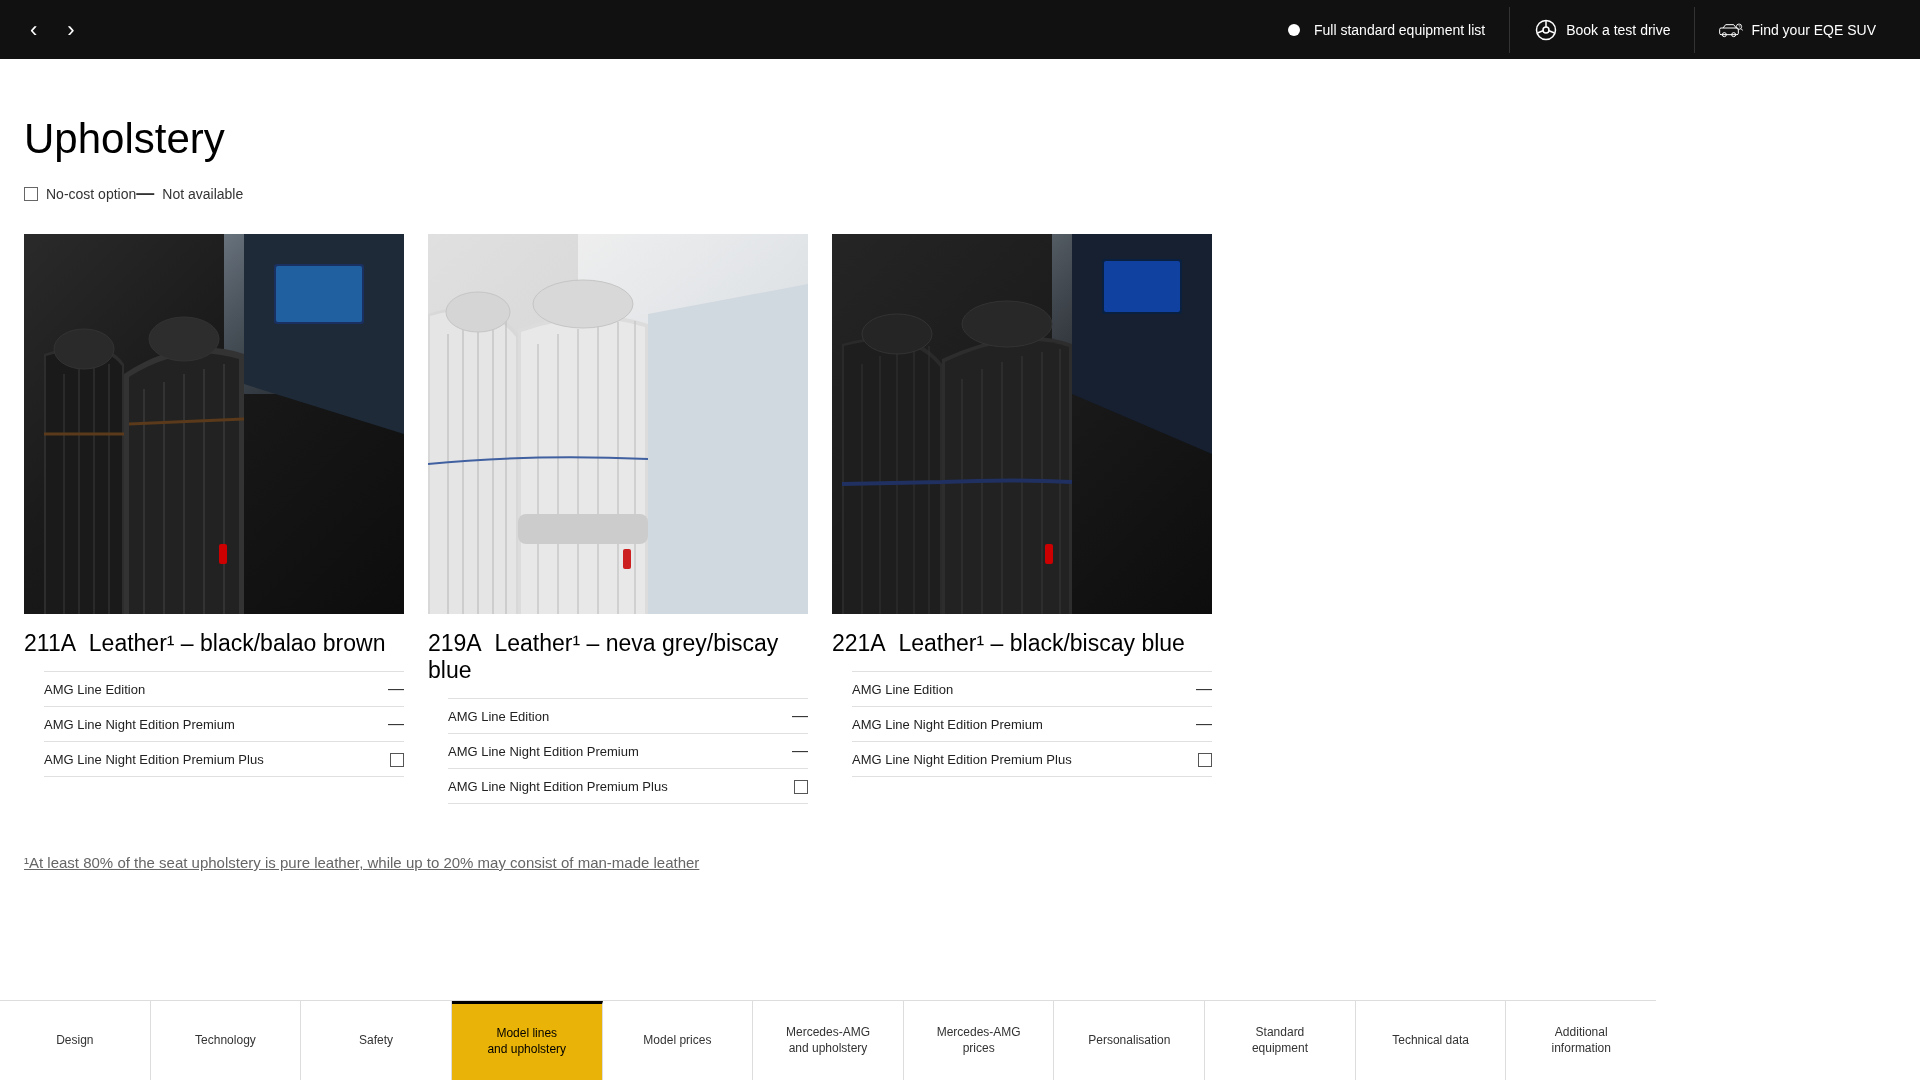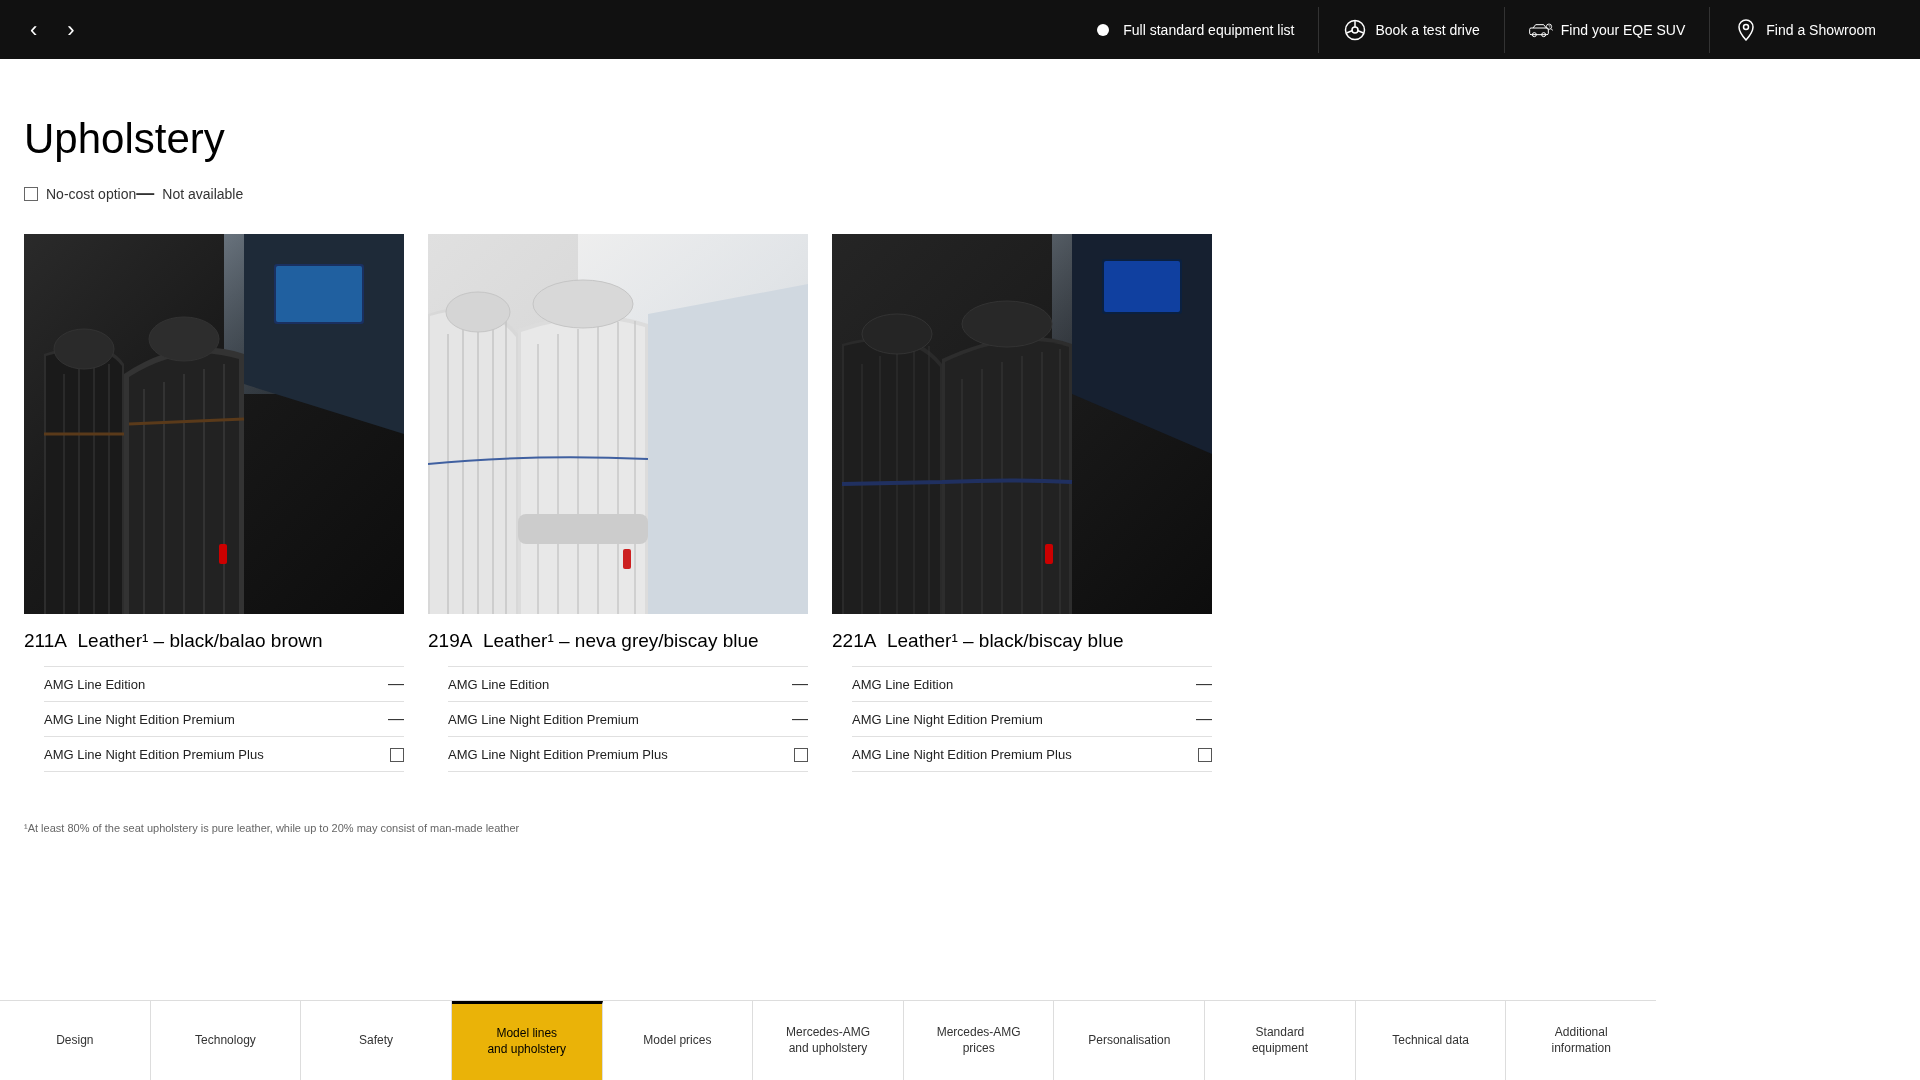--- a/index.html
+++ b/index.html
@@ -120,21 +120,21 @@
       background: linear-gradient(135deg, #1a1a1a 0%, #2d2d2d 30%, #3a3a3a 50%, #1a1a1a 70%, #111 100%);
     }
     .card-image-2 {
       background: linear-gradient(135deg, #c8c8c8 0%, #e0e0e0 30%, #f0f0f0 50%, #d5d5d5 70%, #b0b0b0 100%);
     }
     .card-image-3 {
       background: linear-gradient(135deg, #2a2a2a 0%, #3d3d3d 30%, #4a4a4a 50%, #252525 70%, #1a1a1a 100%);
     }
 
     .card-title {
-      font-size: 19px;
+      font-size: 23px;
       font-weight: 500;
       margin-bottom: 14px;
       color: #000;
     }
     .card-rows {
       width: 100%;
     }
     .card-row {
       display: flex;
       align-items: center;
@@ -159,24 +159,25 @@
       width: 14px;
       height: 14px;
       border: 1px solid #555;
       display: inline-block;
       vertical-align: middle;
       background: #fff;
     }
 
     
     .footnote {
-      font-size: 11px;
+      font-size: 15px;
       color: #666;
       padding: 10px 0 30px;
       max-width: 900px;
+      text-decoration: underline;
     }
 
     
     .bottom-nav {
       position: fixed;
       bottom: 0;
       left: 0;
       width: 1656px;
       height: 80px;
       background: #fff;
@@ -244,29 +245,20 @@
           <path d="M6 8L10 3H22L26 8" stroke="white" stroke-width="1.5"></path>
           <circle cx="8" cy="18" r="3" stroke="white" stroke-width="1.5"></circle>
           <circle cx="22" cy="18" r="3" stroke="white" stroke-width="1.5"></circle>
           <circle cx="30" cy="6" r="4" stroke="white" stroke-width="1.3"></circle>
           <line x1="33" y1="9" x2="36" y2="12" stroke="white" stroke-width="1.5"></line>
           <text x="29" y="8" fill="white" font-size="6">?</text>
         </svg>
       </div>
       <span>Find your EQE SUV</span>
     </div>
-    <div class="nav-action-item">
-      <div class="nav-icon">
-        <svg width="18" height="22" viewBox="0 0 18 22" fill="none" xmlns="http://www.w3.org/2000/svg">
-          <path d="M9 1C5.13 1 2 4.13 2 8C2 13.25 9 21 9 21C9 21 16 13.25 16 8C16 4.13 12.87 1 9 1Z" stroke="white" stroke-width="1.5"></path>
-          <circle cx="9" cy="8" r="2.5" stroke="white" stroke-width="1.5"></circle>
-        </svg>
-      </div>
-      <span>Find a Showroom</span>
-    </div>
   </div>
 </div>
 
 <div class="main-content">
   <h1 class="page-title">Upholstery</h1>
 
   <div class="legend">
     <div class="legend-item">
       <span class="legend-checkbox"></span>
       <span>No-cost option</span>

